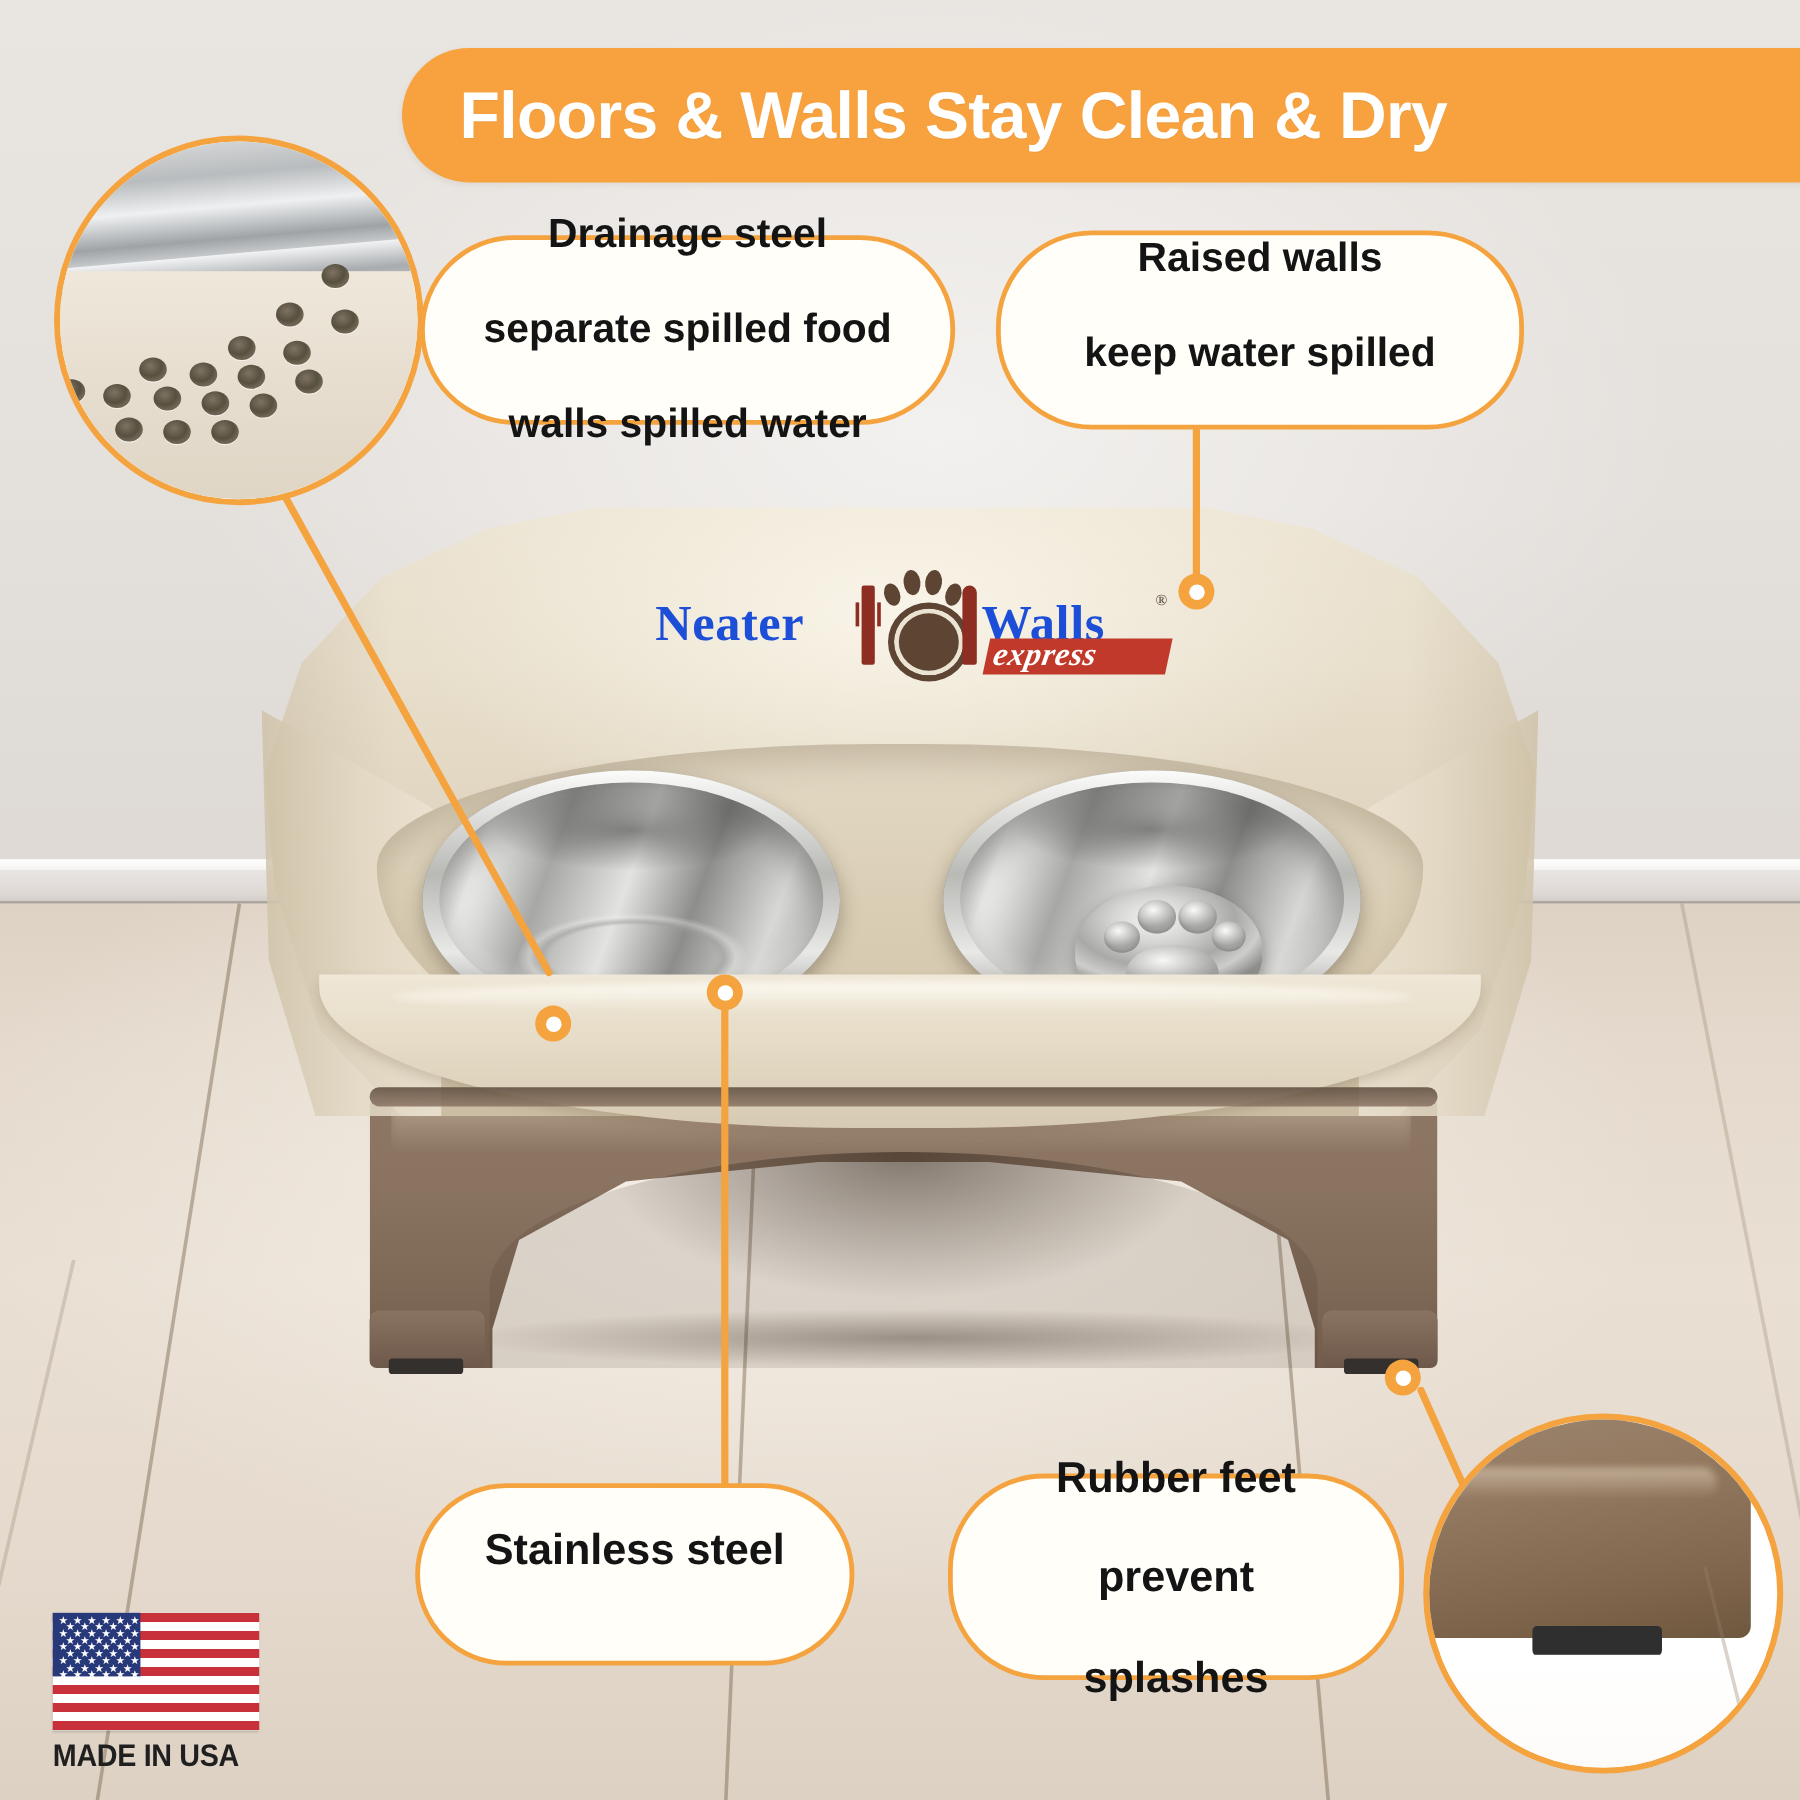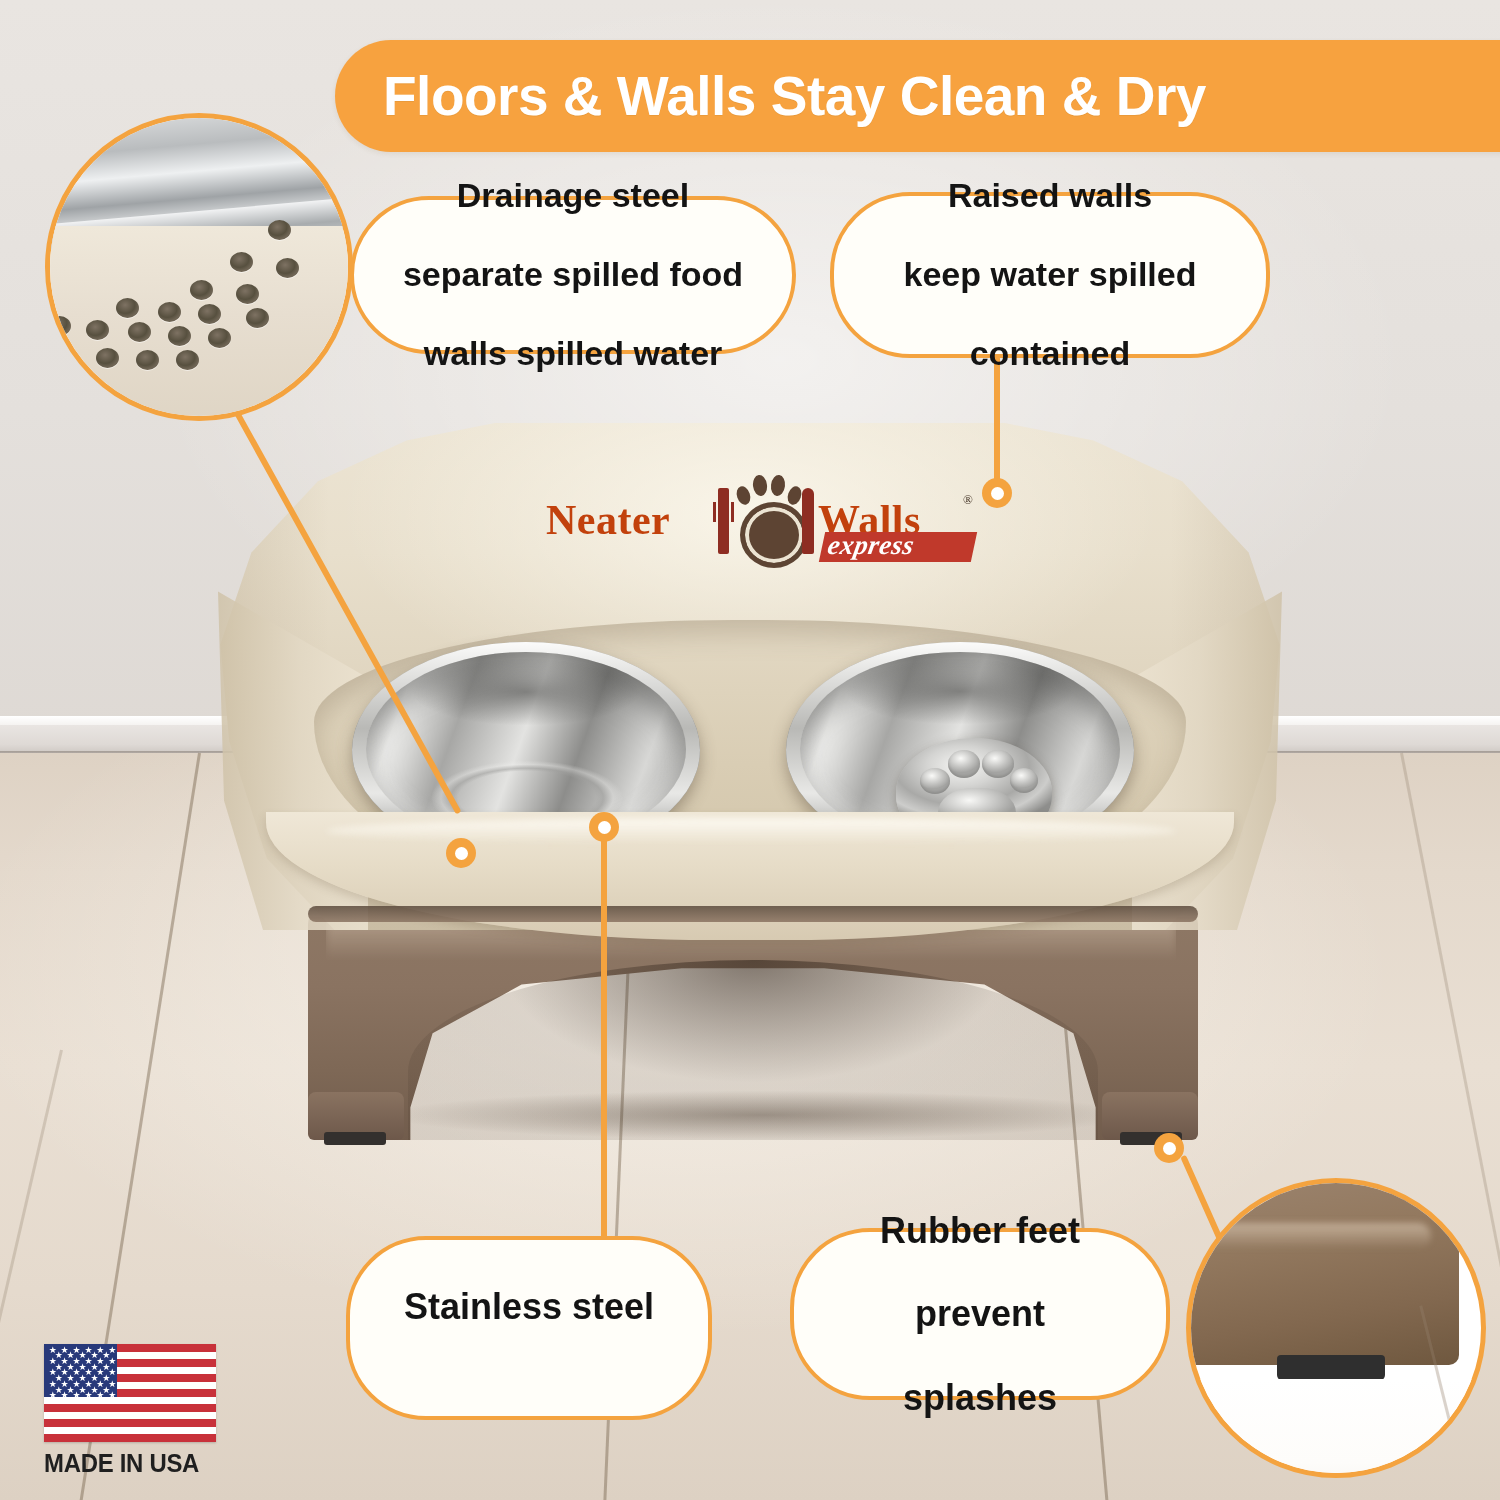--- a/index.html
+++ b/index.html
@@ -184,21 +184,21 @@
   }
   .pad-main{position:absolute;
     background:radial-gradient(ellipse 60% 50% at 40% 28%,#f8f8f6,#c2c2c0 62%,#a0a09e);
     border-radius:46% 46% 52% 52% / 58% 58% 42% 42%;
   }
 
   
   .logo{position:absolute;left:546px;top:474px;width:432px;height:94px;}
   .logo-word{
     position:absolute;top:22px;font-family:"Liberation Serif","DejaVu Serif",serif;
-    font-weight:700;font-size:42px;color:#c2410c;letter-spacing:.5px;
+    font-weight:700;font-size:42px;color:#1d4ed8;letter-spacing:.5px;
   }
   .logo-neater{left:0px;}
   .logo-feeder{left:272px;}
   .logo-reg{position:absolute;left:417px;top:18px;font-size:13px;color:#4a3a2c;font-family:"Liberation Serif",serif;}
   .fork{position:absolute;left:172px;top:14px;width:11px;height:66px;background:#8e2d22;border-radius:2px;}
   .fork-tine{position:absolute;top:14px;width:3px;height:20px;background:#8e2d22;}
   .knife{position:absolute;left:256px;top:14px;width:12px;height:66px;background:#8e2d22;border-radius:6px 6px 2px 2px;}
   .paw-logo{position:absolute;left:190px;top:0px;width:66px;height:86px;}
   .paw-toe{position:absolute;background:#5d4433;border-radius:50%;}
   .paw-circle{
@@ -235,21 +235,21 @@
     border-radius:80px;display:flex;align-items:center;justify-content:center;
     text-align:center;box-sizing:border-box;
   }
   .callout span{
     display:block;color:#141414;font-weight:700;line-height:1.16;
   }
   #callout-drainage{left:350px;top:196px;width:446px;height:158px;}
   #callout-drainage span{font-size:34px;}
   #callout-raised{left:830px;top:192px;width:440px;height:166px;}
   #callout-raised span{font-size:34px;}
-  #callout-bowls{left:346px;top:1236px;width:366px;height:184px;}
+  #callout-bowls{left:346px;top:1236px;width:366px;height:152px;}
   #callout-bowls span{font-size:36px;}
   #callout-rubber{left:790px;top:1228px;width:380px;height:172px;}
   #callout-rubber span{font-size:36px;}
 
   
   .inset{
     position:absolute;border-radius:50%;border:5px solid #f4a33f;
     overflow:hidden;box-sizing:border-box;background:#ffffff;
   }
   #inset-holes{left:45px;top:113px;width:308px;height:308px;}
@@ -463,21 +463,20 @@
       <span>Drainage steel</span><br>
       <span>separate spilled food</span><br>
       <span>walls spilled water</span>
     </span>
   </div>
 
   <div class="callout" id="callout-raised">
     <span>
       <span>Raised walls</span><br>
       <span>keep water spilled</span><br>
-      <span>contained</span>
     </span>
   </div>
 
   <div class="callout" id="callout-bowls">
     <span>
       <span>Stainless steel</span><br>
     </span>
   </div>
 
   <div class="callout" id="callout-rubber">

